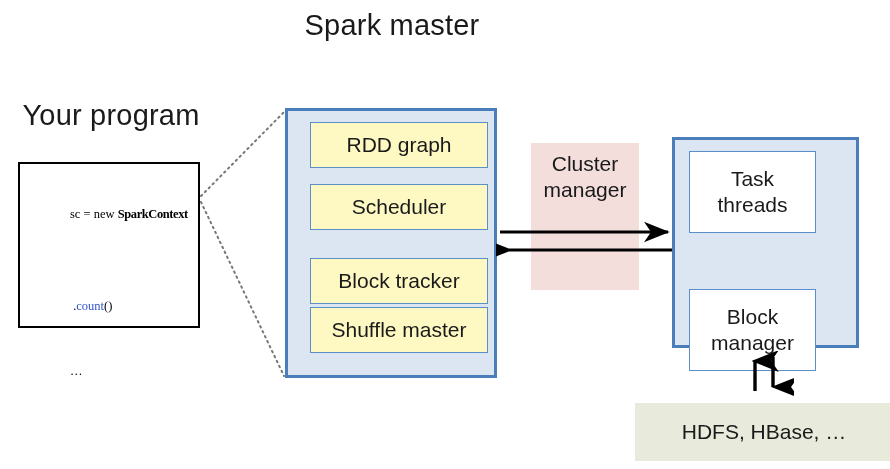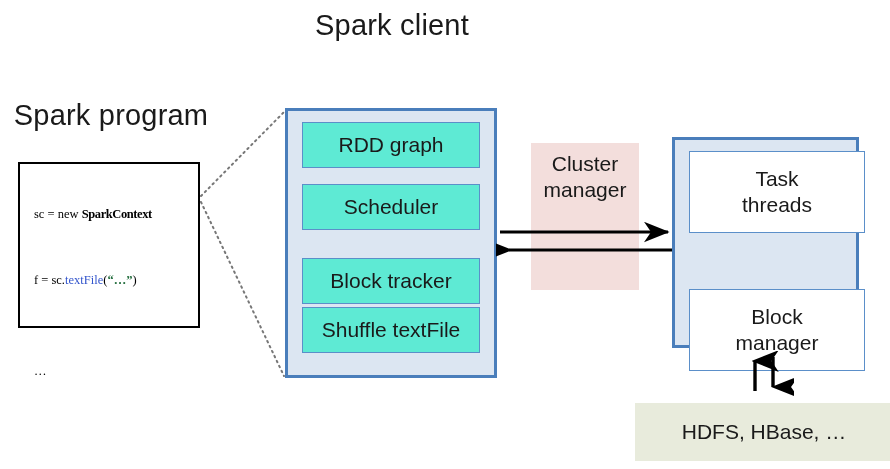--- a/index.html
+++ b/index.html
@@ -53,21 +53,21 @@
   #program-code {
     position: absolute;
     left: 14px; top: 18px;
     width: 160px;
     font-family: "Liberation Serif", serif;
     font-size: 12.5px;
     line-height: 1.05;
     color: #000000;
     white-space: pre;
   }
-  .code-line { height: 26px; white-space: pre; }
+  .code-line { height: 26px; white-space: pre; margin-left: 36px; }
   .code-line.tight { height: 19px; }
   .kw-bold   { font-weight: bold; letter-spacing: -0.4px; }
   .fn-blue   { color: #3355cc; }
   .str-green { color: #1f6b3a; font-weight: bold; }
 
   
   #connectors {
     position: absolute;
     left: 0; top: 0;
     width: 890px; height: 469px;
@@ -78,24 +78,24 @@
   #spark-client-box {
     position: absolute;
     left: 285px; top: 108px;
     width: 212px; height: 270px;
     background: #dce6f2;
     border: 3px solid #4a7ebb;
     box-sizing: border-box;
   }
   .client-item {
     position: absolute;
-    left: 14px;
+    left: 22px;
     width: 178px;
     height: 46px;
-    background: #5eead4;
+    background: #fef9c3;
     border: 1.5px solid #5b8fc9;
     box-sizing: border-box;
     display: flex;
     align-items: center;
     justify-content: center;
     font-family: "Liberation Sans", sans-serif;
     font-size: 21px;
     color: #1a1a1a;
     white-space: nowrap;
   }
@@ -137,21 +137,21 @@
     position: absolute;
     left: 672px; top: 137px;
     width: 187px; height: 211px;
     background: #dce6f2;
     border: 3px solid #4a7ebb;
     box-sizing: border-box;
   }
   .worker-item {
     position: absolute;
     left: 14px;
-    width: 176px;
+    width: 127px;
     height: 82px;
     background: #ffffff;
     border: 1.5px solid #5b8fc9;
     box-sizing: border-box;
     display: flex;
     align-items: center;
     justify-content: center;
     text-align: center;
     font-family: "Liberation Sans", sans-serif;
     font-size: 21px;
@@ -191,41 +191,41 @@
 </head>
 <body>
 
 <div id="canvas">
 
   <svg id="connectors" viewBox="0 0 890 469" width="890" height="469">
     <line x1="201" y1="196" x2="284" y2="112" stroke="#777777" stroke-width="2" stroke-dasharray="1.5 4" stroke-linecap="round"></line>
     <line x1="201" y1="202" x2="284" y2="376" stroke="#777777" stroke-width="2" stroke-dasharray="1.5 4" stroke-linecap="round"></line>
   </svg>
 
-  <div class="heading" id="heading-your-program">Spark program</div>
+  <div class="heading" id="heading-your-program">Your program</div>
 
   <div id="program-box">
     <div id="program-code">
       <div class="code-line"><span>sc = new </span><span class="kw-bold">SparkContext</span></div>
 
-      <div class="code-line"><span>f = sc.</span><span class="fn-blue">textFile</span><span>(</span><span class="str-green">“…”</span><span>)</span></div>
-
-
+
+
+      <div class="code-line"><span> .</span><span class="fn-blue">count</span><span>()</span></div>
 
       <div class="code-line">…</div>
     </div>
   </div>
 
-  <div class="heading" id="heading-spark-client"><span>Spark client</span><br></div>
+  <div class="heading" id="heading-spark-client"><span>Spark master</span><br></div>
 
   <div id="spark-client-box">
     <div class="client-item" id="client-item-0">RDD graph</div>
     <div class="client-item" id="client-item-1">Scheduler</div>
     <div class="client-item" id="client-item-2">Block tracker</div>
-    <div class="client-item" id="client-item-3">Shuffle textFile</div>
+    <div class="client-item" id="client-item-3">Shuffle master</div>
   </div>
 
   <div id="cluster-manager-box">
     <div id="cluster-manager-label">Cluster
 manager</div>
   </div>
 
   <svg id="arrows-horizontal" viewBox="0 0 186 48" width="186" height="48">
     <defs>
       <marker id="arrow-right" markerWidth="9" markerHeight="9" refX="7.5" refY="3.2" orient="auto" markerUnits="strokeWidth">

